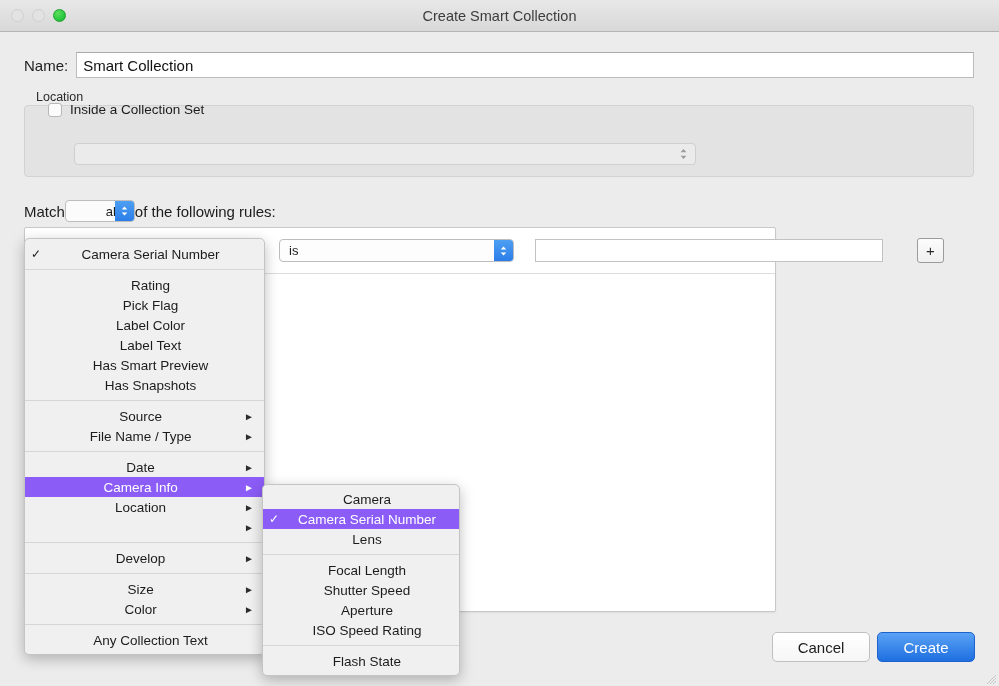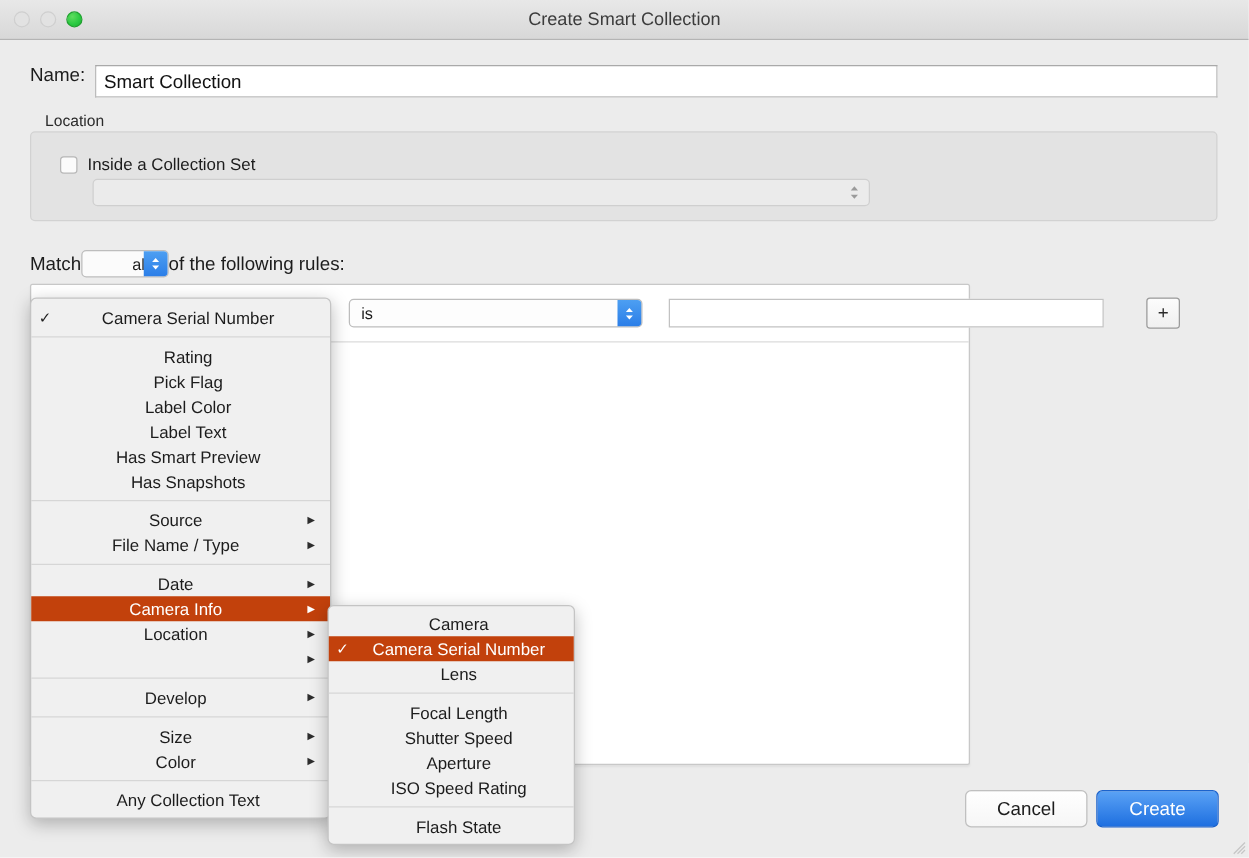--- a/index.html
+++ b/index.html
@@ -39,21 +39,21 @@
     line-height: 32px; text-align: center;
     font-size: 14.5px; color: #3c3c3c;
   }
   
   .content { position: absolute; top: 32px; left: 0; width: 999px; height: 654px; background:#ececec; }
 
   
   .name-row {
     position: absolute; top: 20px; left: 24px;
     width: 950px; height: 26px;
-    display: flex; align-items: flex-start;
+    display: flex; align-items: center;
   }
   .name-label { font-size: 15px; color: #1c1c1c; margin-right: 8px; }
   .name-input {
     flex: 1; height: 26px;
     background: #ffffff;
     border: 1px solid #bcbcbc;
     border-top-color: #a9a9a9;
     font-size: 15px; color: #111;
     padding: 0 6px; line-height: 24px;
     font-family: "Liberation Sans", sans-serif;
@@ -66,21 +66,21 @@
     font-size: 12.5px; color: #2b2b2b;
   }
   .loc-box {
     position: absolute; top: 73px; left: 24px;
     width: 950px; height: 72px;
     background: #e3e3e3;
     border: 1px solid #d2d2d2;
     border-radius: 4px;
   }
   .cb-row {
-    position: absolute; top: 92px; left: 48px;
+    position: absolute; top: 70px; left: 48px;
     display: flex; align-items: center;
   }
   .checkbox {
     width: 14px; height: 14px;
     background: #fbfbfb;
     border: 1px solid #b7b7b7;
     border-radius: 3px;
     margin-right: 8px;
   }
   .cb-label { font-size: 13.5px; color: #1c1c1c; }
@@ -217,21 +217,21 @@
   .mi .check {
     width: 22px; text-align: center;
     font-size: 12px; color: #1c1c1c;
     flex: 0 0 22px;
   }
   .mi .lbl { flex: 1; text-align: center; }
   .mi .arrow {
     font-size: 10px; color: #2d2d2d;
     margin-left: auto; padding-left: 10px;
   }
-  .mi.selected { background: #c2410c; color: #ffffff; }
+  .mi.selected { background: #8b5cf6; color: #ffffff; }
   .mi.selected .check, .mi.selected .arrow { color: #ffffff; }
   .msep {
     height: 1px; background: #d6d6d6;
     margin: 5px 0 5px 0;
   }
 </style>
 </head>
 <body>
 
 <div class="window">

